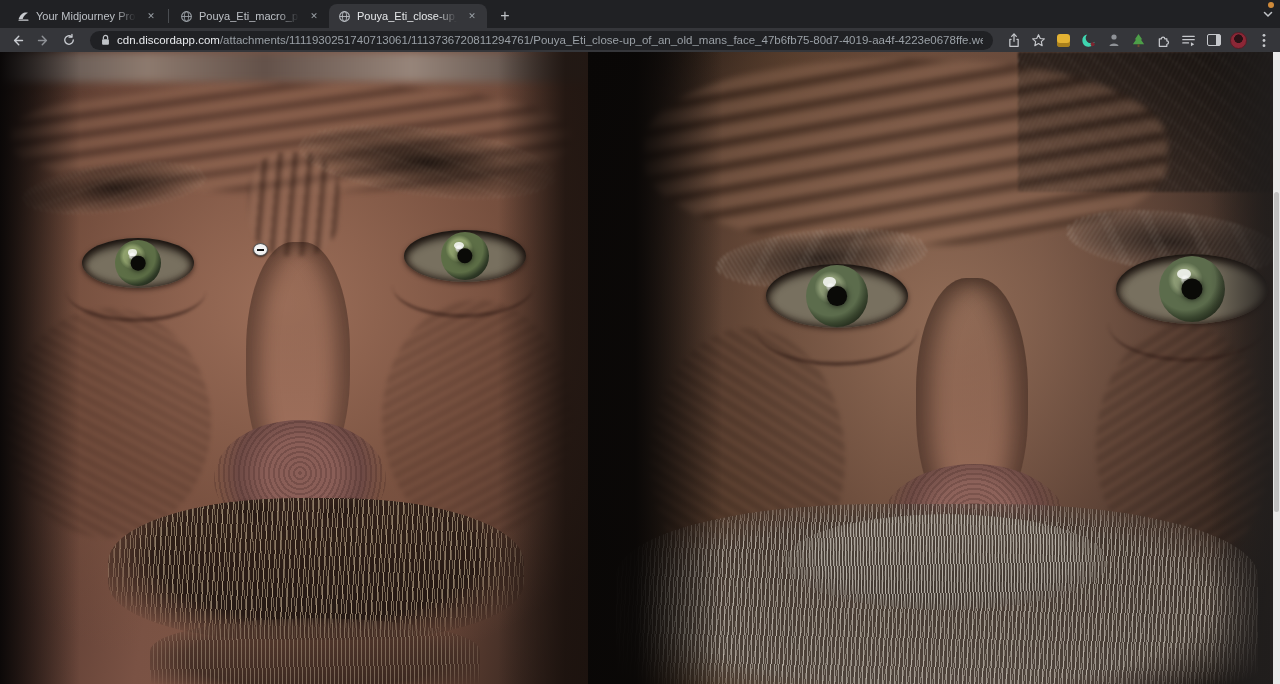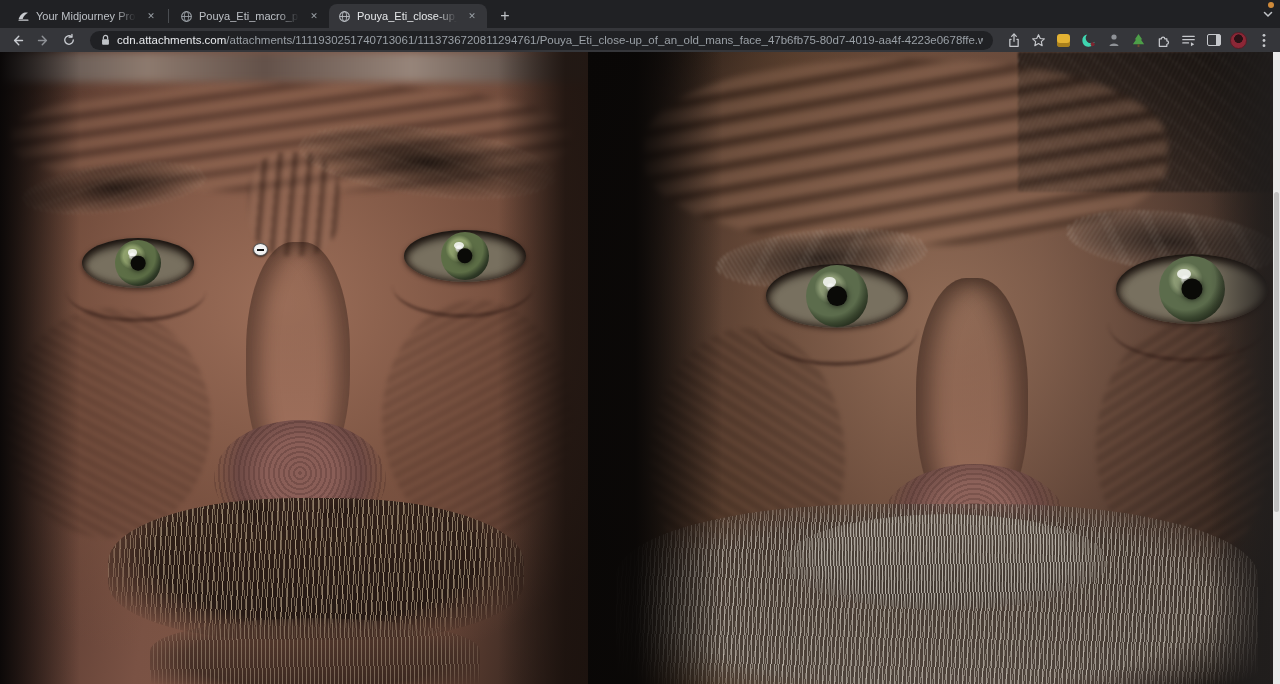--- a/index.html
+++ b/index.html
@@ -236,21 +236,21 @@
           <path d="M12.8 1.8 L12.8 5.4 L9.2 5.4" fill="none" stroke="#c9ccd1" stroke-width="1.7" stroke-linecap="round" stroke-linejoin="round"></path>
         </svg>
     </span>
     <div class="omnibox">
       <span>
         <svg width="11" height="12" viewBox="0 0 12 14">
             <rect x="2" y="6" width="8" height="6.5" rx="1.2" fill="#c0c3c7"></rect>
             <path d="M3.5 6 V4.2 A2.5 2.5 0 0 1 8.5 4.2 V6" fill="none" stroke="#c0c3c7" stroke-width="1.4"></path>
           </svg>
       </span>
-      <span class="url"><span class="host">cdn.attachments.com</span><span class="path">/attachments/1111930251740713061/1113736720811294761/Pouya_Eti_close-up_of_an_old_mans_face_47b6fb75-80d7-4019-aa4f-4223e0678ffe.webp</span></span>
+      <span class="url"><span class="host">cdn.discordapp.com</span><span class="path">/attachments/1111930251740713061/1113736720811294761/Pouya_Eti_close-up_of_an_old_mans_face_47b6fb75-80d7-4019-aa4f-4223e0678ffe.webp</span></span>
     </div>
     <div class="tool-actions">
       <span class="ticon">
         <svg width="14" height="15" viewBox="0 0 16 18">
             <path d="M8 1.5 V10" stroke="#c6c8cc" stroke-width="1.5" stroke-linecap="round"></path>
             <path d="M5.2 4 L8 1.2 L10.8 4" fill="none" stroke="#c6c8cc" stroke-width="1.5" stroke-linecap="round" stroke-linejoin="round"></path>
             <path d="M4.5 7.5 H3 V16 H13 V7.5 H11.5" fill="none" stroke="#c6c8cc" stroke-width="1.5" stroke-linecap="round" stroke-linejoin="round"></path>
           </svg>
       </span>
       <span class="ticon">

